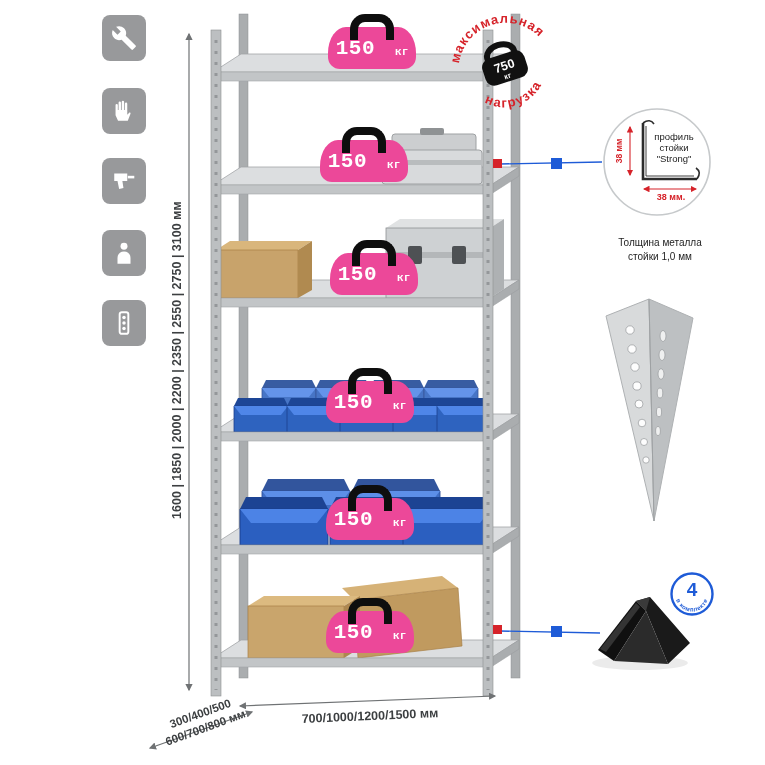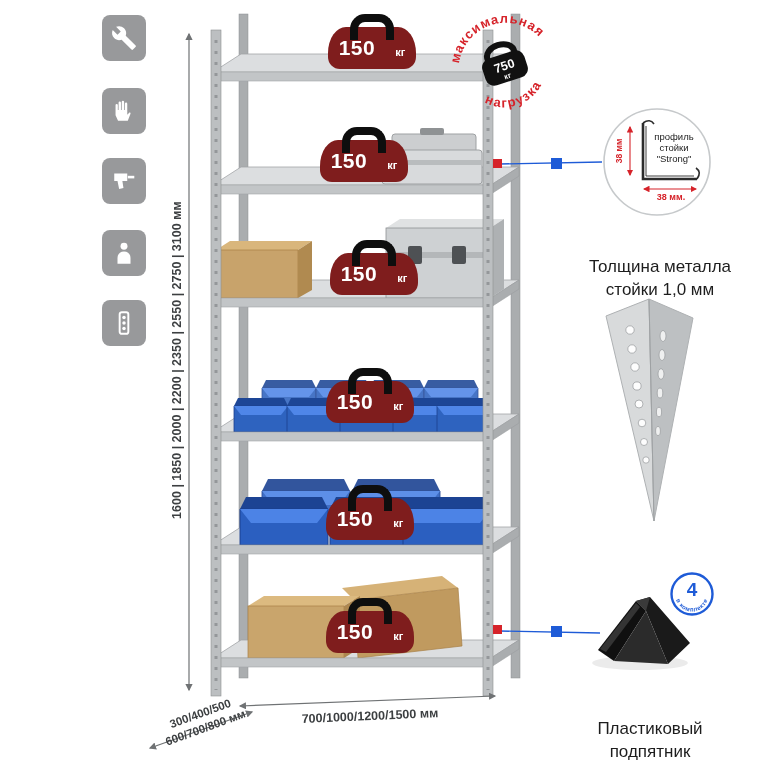--- a/index.html
+++ b/index.html
@@ -3,34 +3,34 @@
 <meta charset="utf-8">
 <style>
   html,body{margin:0;padding:0;background:#fff;font-family:"Liberation Sans",sans-serif;}
   .stage{position:relative;width:765px;height:765px;background:#fff;overflow:hidden;}
   svg text{font-family:"Liberation Sans",sans-serif;}
   .scene{position:absolute;left:0;top:0;z-index:1;}
   
   .icon-tile{position:absolute;left:102px;width:44px;height:46px;background:#98999b;border-radius:8px;
     display:flex;align-items:center;justify-content:center;z-index:4;}
   
-  .kb{position:absolute;width:88px;height:42px;background:#7f1d1d;z-index:6;
+  .kb{position:absolute;width:88px;height:42px;background:#ec4899;z-index:6;
     border-radius:18px 18px 12px 12px / 26px 26px 12px 12px;
-    display:flex;align-items:center;justify-content:center;gap:20px;color:#fff;}
+    display:flex;align-items:center;justify-content:center;gap:20px;color:#fff;font-family:Liberation Mono, monospace;}
   .kb::before{content:"";position:absolute;top:-13px;left:50%;transform:translateX(-50%);
     width:28px;height:18px;border:8px solid #0e0e0e;border-bottom:none;border-radius:15px 15px 0 0;}
   .kb .v{font-size:21px;font-weight:bold;letter-spacing:.5px;}
   .kb .u{font-size:11px;font-weight:bold;margin-top:7px;}
   
   .dim{position:absolute;color:#3c3f41;font-weight:bold;font-size:12.5px;text-align:center;z-index:3;line-height:1.3;}
   .dim-h{left:-103px;top:352px;width:560px;transform:rotate(-90deg);}
   .dim-d{left:138px;top:706px;width:130px;transform:rotate(-20deg);font-size:11.5px;}
   .dim-w{left:255px;top:708px;width:230px;transform:rotate(-2.5deg);}
   
-  .cap{position:absolute;text-align:center;color:#1d1d1d;font-size:17px;line-height:1.35;z-index:2;margin-top:20px;}
+  .cap{position:absolute;text-align:center;color:#1d1d1d;font-size:10px;line-height:1.35;z-index:2;}
   .cap span{display:block;}
   .cap-profile{left:580px;top:236px;width:160px;}
   .cap-foot{left:570px;top:698px;width:160px;}
   .stamp{position:absolute;left:445px;top:8px;z-index:7;}
   .badge4{position:absolute;left:668px;top:570px;z-index:5;}
 </style>
 </head>
 <body>
 
 <div class="stage">
@@ -307,18 +307,14 @@
   <div class="dim dim-d">
     <span style="display:block">300/400/500</span>
     <span style="display:block">600/700/800 мм</span>
   </div>
   <div class="dim dim-w">700/1000/1200/1500 мм</div>
 
   <div class="cap cap-profile">
     <span>Толщина металла</span>
     <span>стойки 1,0 мм</span>
   </div>
-  <div class="cap cap-foot">
-    <span>Пластиковый</span>
-    <span>подпятник</span>
-  </div>
 
 </div>
 
 </body></html>

